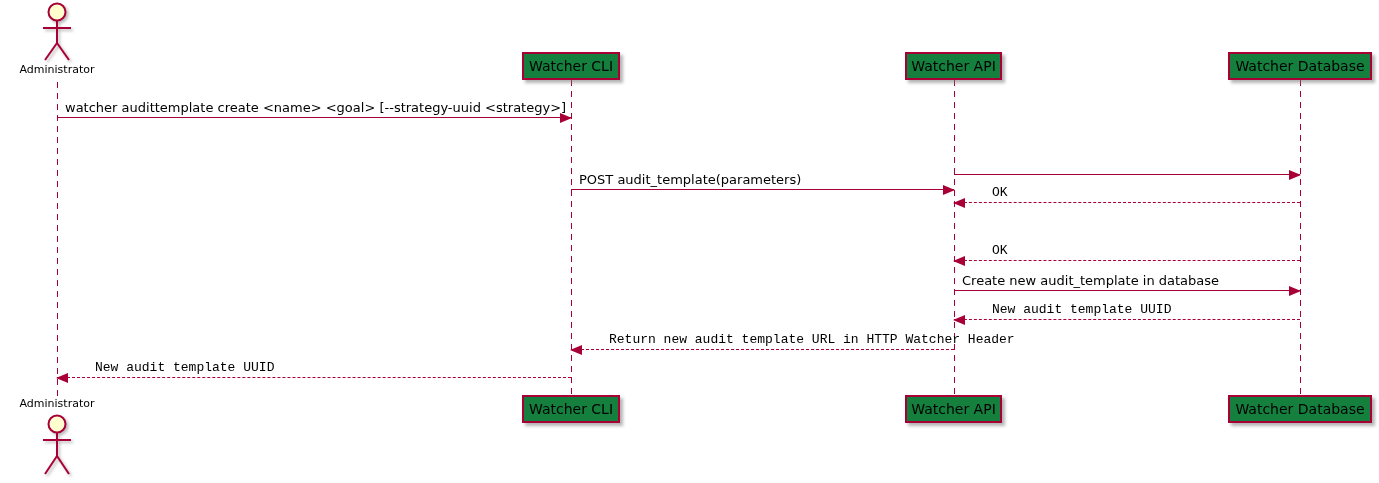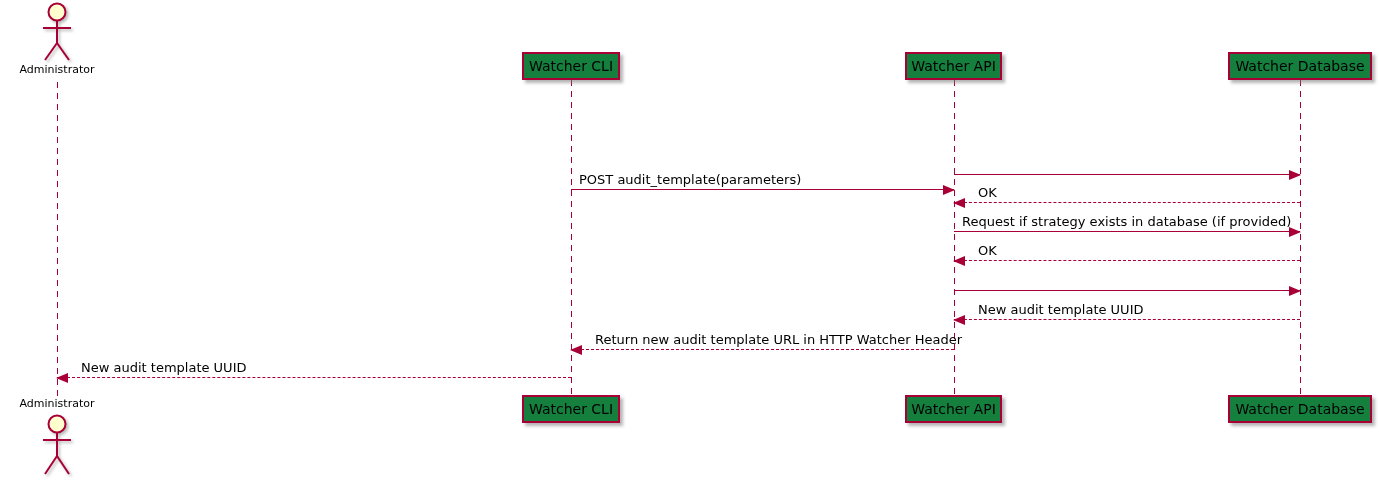--- a/index.html
+++ b/index.html
@@ -23,21 +23,21 @@
   .actor-figure { position:absolute; filter:drop-shadow(2.5px 2.5px 1.5px rgba(130,130,130,0.55)); }
   .actor-label {
     position:absolute; transform:translateX(-50%);
     font-size:11px; white-space:nowrap;
   }
   .msg { position:absolute; height:20px; }
   .msg-label {
     position:absolute; bottom:3px; left:8px;
     font-size:13px; white-space:nowrap;
   }
-  .msg.reverse .msg-label { left:24px; }
+  .msg.reverse .msg-label { left:38px;font-family:Liberation Mono, monospace; }
   .msg-line { position:absolute; bottom:0; left:0; right:0; height:0; }
   .msg.solid  .msg-line { border-top:1px solid #A80036; }
   .msg.dashed .msg-line { border-top:1px dashed #A80036; }
   .arrow { position:absolute; width:0; height:0; bottom:-5px; }
   .arrow-right {
     right:-1px;
     border-left:12px solid #A80036;
     border-top:5px solid transparent; border-bottom:5px solid transparent;
   }
   .arrow-left {
@@ -68,51 +68,52 @@
   <div class="participant" style="left:522px; top:52px; width:98px;">
     <span>Watcher CLI</span>
   </div>
   <div class="participant" style="left:905px; top:52px; width:97px;">
     <span>Watcher API</span>
   </div>
   <div class="participant" style="left:1228px; top:52px; width:144px;">
     <span>Watcher Database</span>
   </div>
 
+  <div class="msg solid" style="left:57px;  width:514px; top:98px;">
+    <span class="msg-label">watcher audittemplate create &lt;name&gt; &lt;goal&gt; [--strategy-uuid &lt;strategy&gt;]</span>
+    <span class="msg-line"></span>
+    <i class="arrow arrow-right"></i>
+  </div>
 
   <div class="msg solid" style="left:571px; width:383px; top:126px;margin-top:44px;">
     <span class="msg-label">POST audit_template(parameters)</span>
     <span class="msg-line"></span>
     <i class="arrow arrow-right"></i>
   </div>
 
   <div class="msg solid" style="left:954px; width:346px; top:155px;">
     <span class="msg-line"></span>
     <i class="arrow arrow-right"></i>
   </div>
 
   <div class="msg dashed reverse" style="left:954px; width:346px; top:183px;">
     <span class="msg-label">OK</span>
     <span class="msg-line"></span>
     <i class="arrow arrow-left"></i>
   </div>
 
-  <div class="msg solid" style="left:954px; width:346px; top:212px;">
-    <span class="msg-label">Request if strategy exists in database (if provided)</span>
-    <span class="msg-line"></span>
-    <i class="arrow arrow-right"></i>
-  </div>
 
   <div class="msg dashed reverse" style="left:954px; width:346px; top:241px;">
     <span class="msg-label">OK</span>
     <span class="msg-line"></span>
     <i class="arrow arrow-left"></i>
   </div>
 
   <div class="msg solid" style="left:954px; width:346px; top:271px;">
+    <span class="msg-label">Create new audit_template in database</span>
     <span class="msg-line"></span>
     <i class="arrow arrow-right"></i>
   </div>
 
   <div class="msg dashed reverse" style="left:954px; width:346px; top:300px;">
     <span class="msg-label">New audit template UUID</span>
     <span class="msg-line"></span>
     <i class="arrow arrow-left"></i>
   </div>
 

